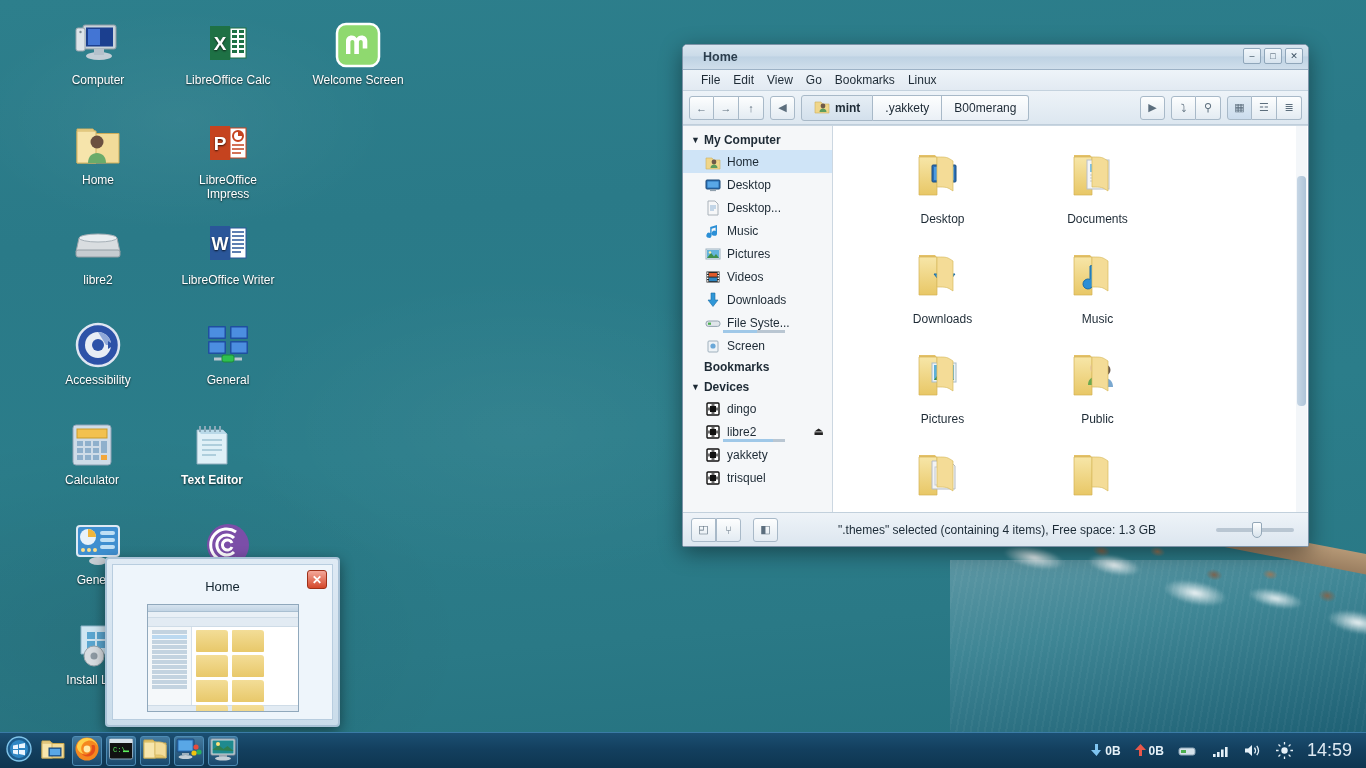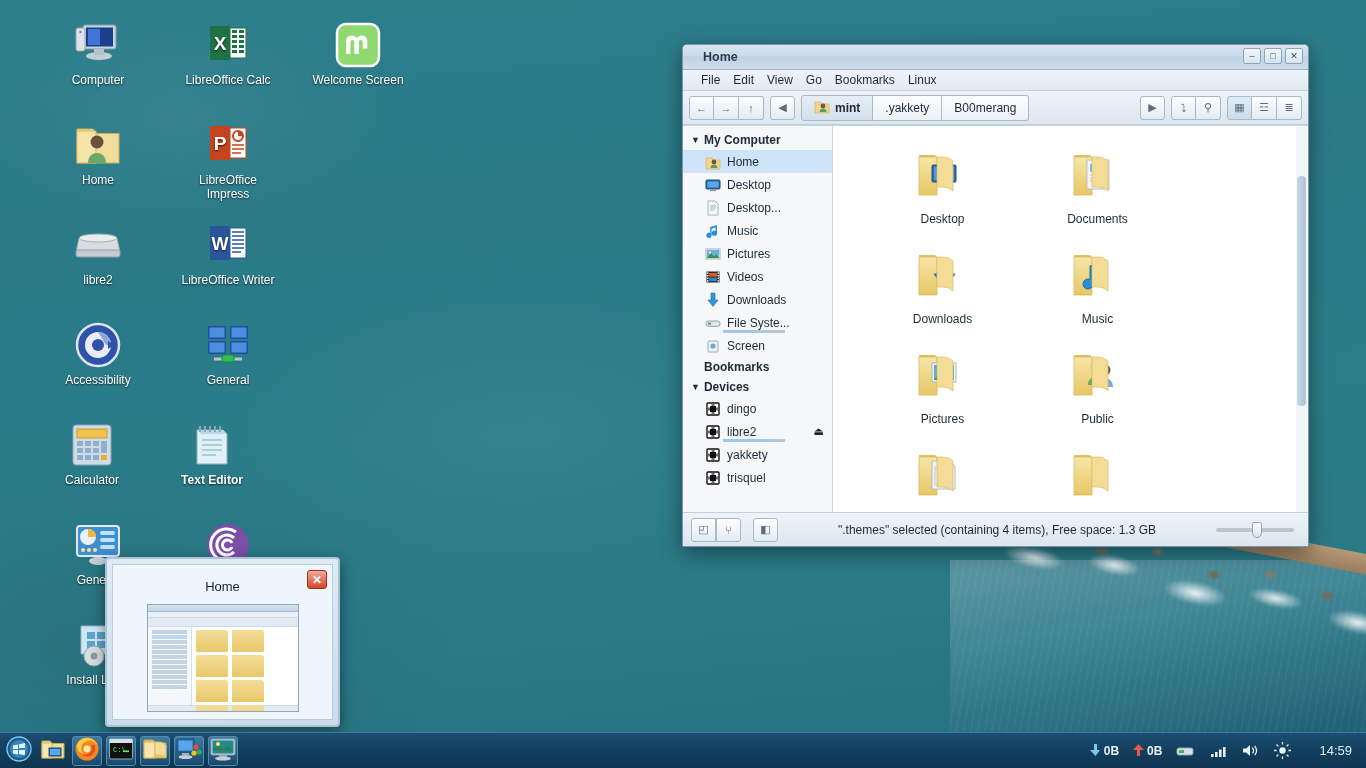--- a/index.html
+++ b/index.html
@@ -218,21 +218,21 @@
     border-top: 1px solid #3a7ba6;
     display: flex; align-items: center; padding: 0 4px;
   }
   .tbicon {
     width: 30px; height: 30px; margin-right: 4px; border-radius: 3px;
     display: flex; align-items: center; justify-content: center; cursor: pointer;
   }
   .tbicon.framed { border: 1px solid #4d8cb5; background: linear-gradient(180deg, rgba(120,180,220,.45), rgba(40,95,140,.45)); }
   #tray { margin-left: auto; display: flex; align-items: center; gap: 14px; padding-right: 10px; color: #e6f1f8; font-size: 12px; font-weight: bold; }
   #tray .grp { display: flex; align-items: center; gap: 3px; }
-  #clock { color: #dfeaf3; font-size: 13px; font-weight: normal; margin-left: 14px; }
+  #clock { color: #dfeaf3; font-size: 18px; font-weight: normal; }
 </style>
 </head>
 <body>
 
 <div id="desktop">
   <div id="water-lower"></div>
   <div id="shore">
     <div class="band"></div>
     <div class="wall"></div>
     <div class="rocks"></div>

